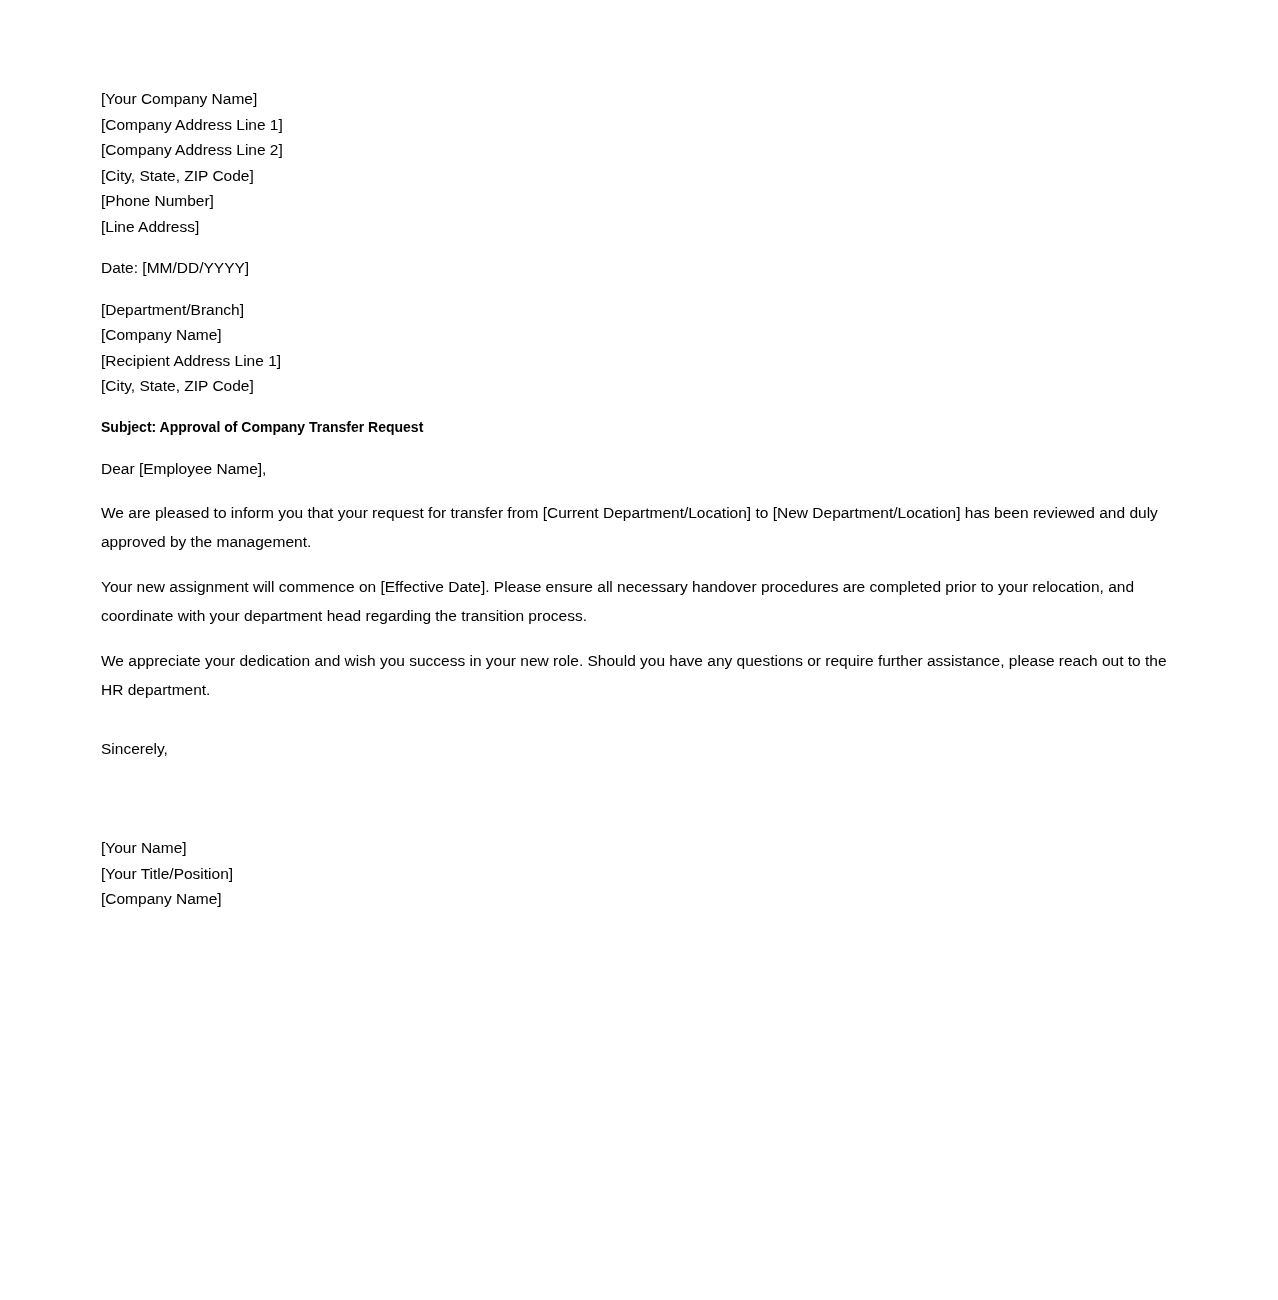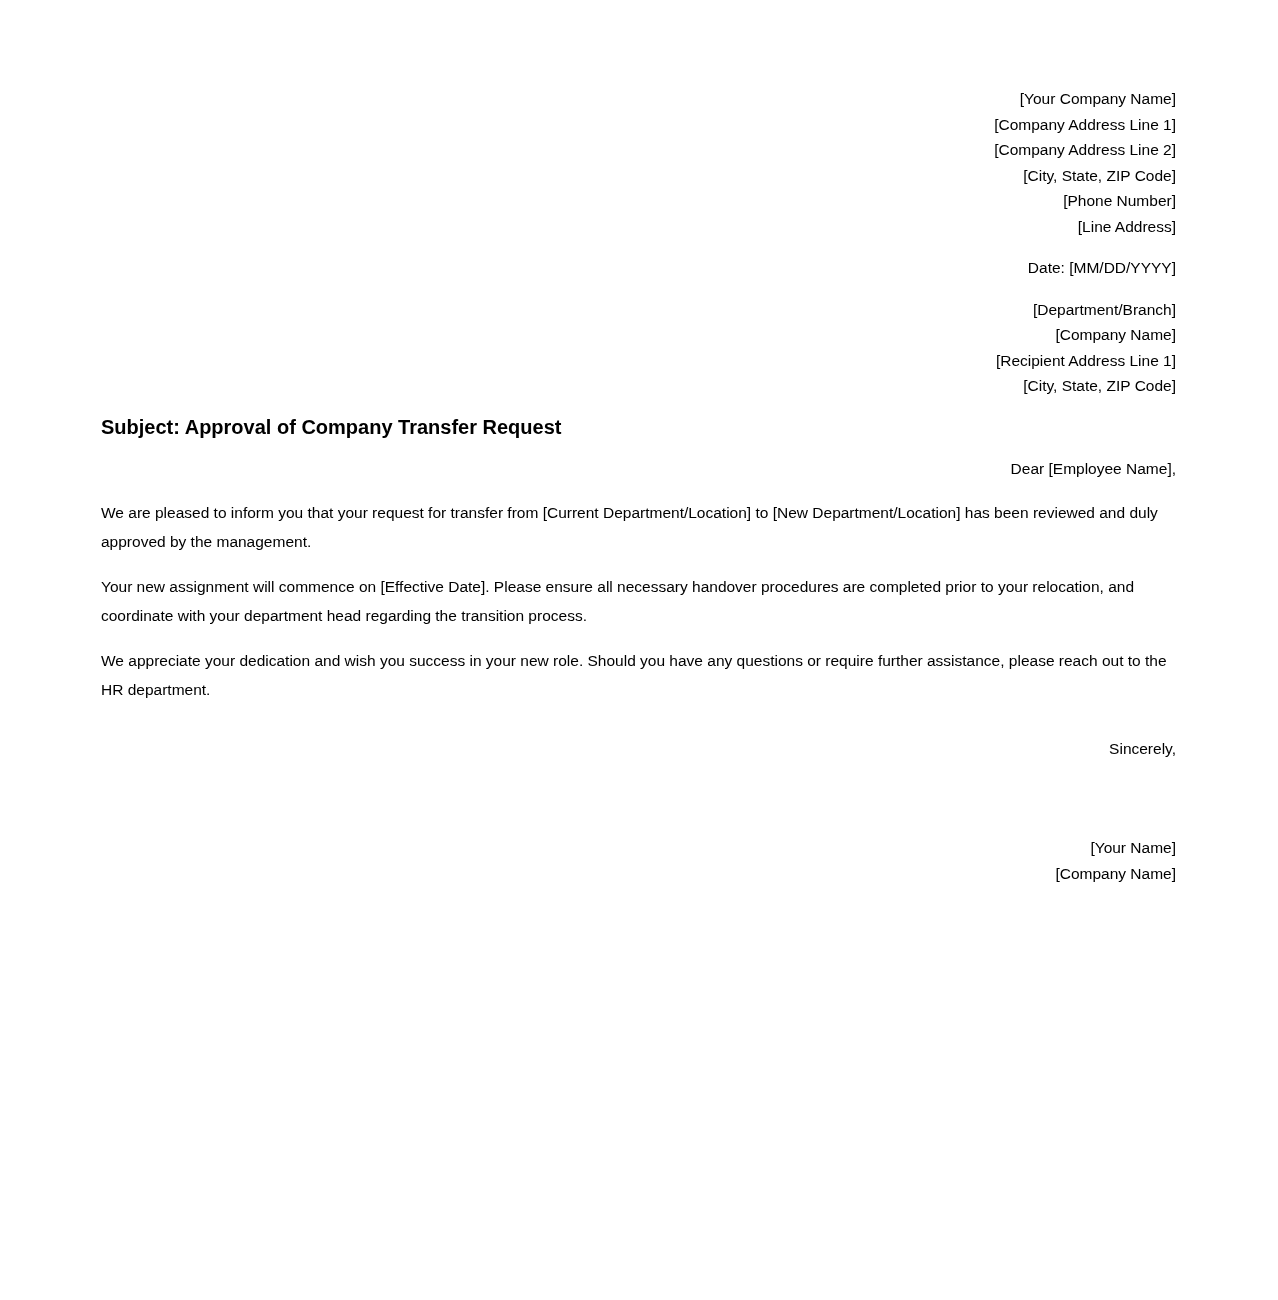--- a/index.html
+++ b/index.html
@@ -26,32 +26,31 @@
 
   .doc {
     width: 1075px;
   }
 
   .line {
     font-size: 15.5px;
     line-height: 25.5px;
     color: #000000;
     white-space: pre-wrap;
-    text-align: right;
   }
 
   .block {
     margin: 0;
   }
 
   
   .gap-block { height: 16px; }
 
   .subject {
-    font-size: 20px;
+    font-size: 14px;
     line-height: 25.5px;
     font-weight: bold;
     color: #000000;
   }
 
   .para {
     font-size: 15.5px;
     line-height: 29px;
     color: #000000;
     text-align: left;
@@ -120,17 +119,18 @@
     <div class="gap-block"></div>
 
     <div class="block">
       <div class="line">Sincerely,</div>
     </div>
 
     <div class="sig-gap"></div>
 
     <div class="block">
       <div class="line">[Your Name]</div>
+      <div class="line">[Your Title/Position]</div>
       <div class="line">[Company Name]</div>
     </div>
 
   </div>
 </div>
 
 </body></html>

